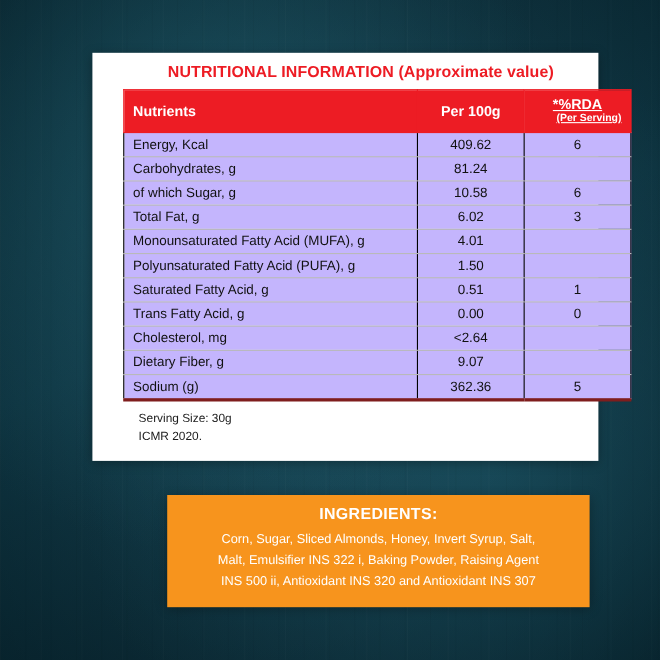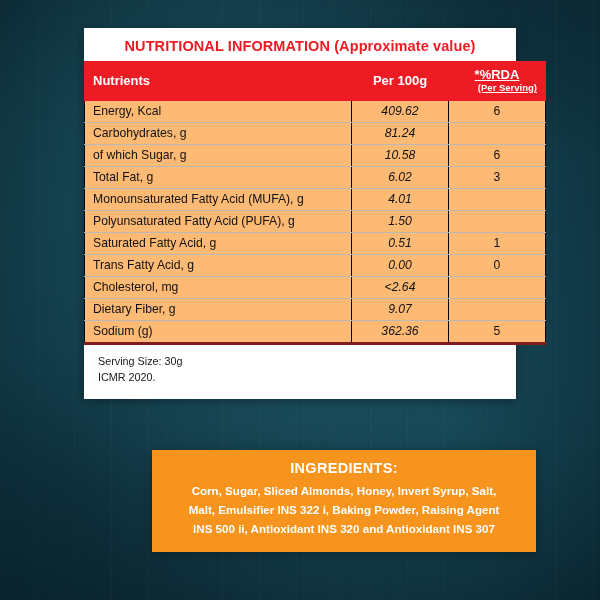--- a/index.html
+++ b/index.html
@@ -38,25 +38,26 @@
     content: "";
     position: absolute;
     inset: 0;
     background: radial-gradient(ellipse at 50% 45%, rgba(255,255,255,0.05) 0%, rgba(0,0,0,0.35) 100%);
     pointer-events: none;
   }
 
   .nutrition-card {
     position: absolute;
     left: 84px;
-    top: 28px;
+    top: 48px;
     width: 432px;
     background: #ffffff;
     z-index: 3;
     box-shadow: 0 2px 10px rgba(0,0,0,0.35);
+    padding-left: 28px;
   }
   .nutrition-title {
     text-align: center;
     color: #ed1c24;
     font-weight: bold;
     font-size: 14.5px;
     padding: 10px 6px 7px 6px;
     letter-spacing: 0.1px;
   }
   table.nutri {
@@ -96,32 +97,31 @@
     text-align: right;
   }
   table.nutri tbody td {
     font-size: 12.2px;
     color: #111111;
     padding: 3.5px 8px;
     border-top: 1px solid #b9b9b9;
     border-bottom: 1px solid #b9b9b9;
     border-left: 1px solid #000000;
     border-right: 1px solid #000000;
-    background: #fdba74;
+    background: #c4b5fd;
   }
   table.nutri tbody td.name {
     text-align: left;
     border-left: 1px solid #000000;
     border-right: 1px solid #000000;
   }
   table.nutri tbody td.val {
     text-align: center;
     border-left: none;
     border-right: 1px solid #000000;
-    font-style: italic;
   }
   table.nutri tbody td.rda {
     text-align: center;
     border-left: none;
     border-right: 1px solid #000000;
   }
   table.nutri tbody tr:last-child td {
     border-bottom: 3px solid #7f1d1d;
   }
   .footnote {
@@ -152,21 +152,21 @@
     text-align: center;
     color: #ffffff;
     font-weight: bold;
     font-size: 14.5px;
     letter-spacing: 0.3px;
     margin-bottom: 5px;
   }
   .ingredients-body {
     text-align: center;
     color: #ffffff;
-    font-weight: bold;
+    font-weight: normal;
     font-size: 11.6px;
     line-height: 1.65;
   }
   .ingredients-body .line {
     display: block;
   }
 </style>
 </head>
 <body>
 

